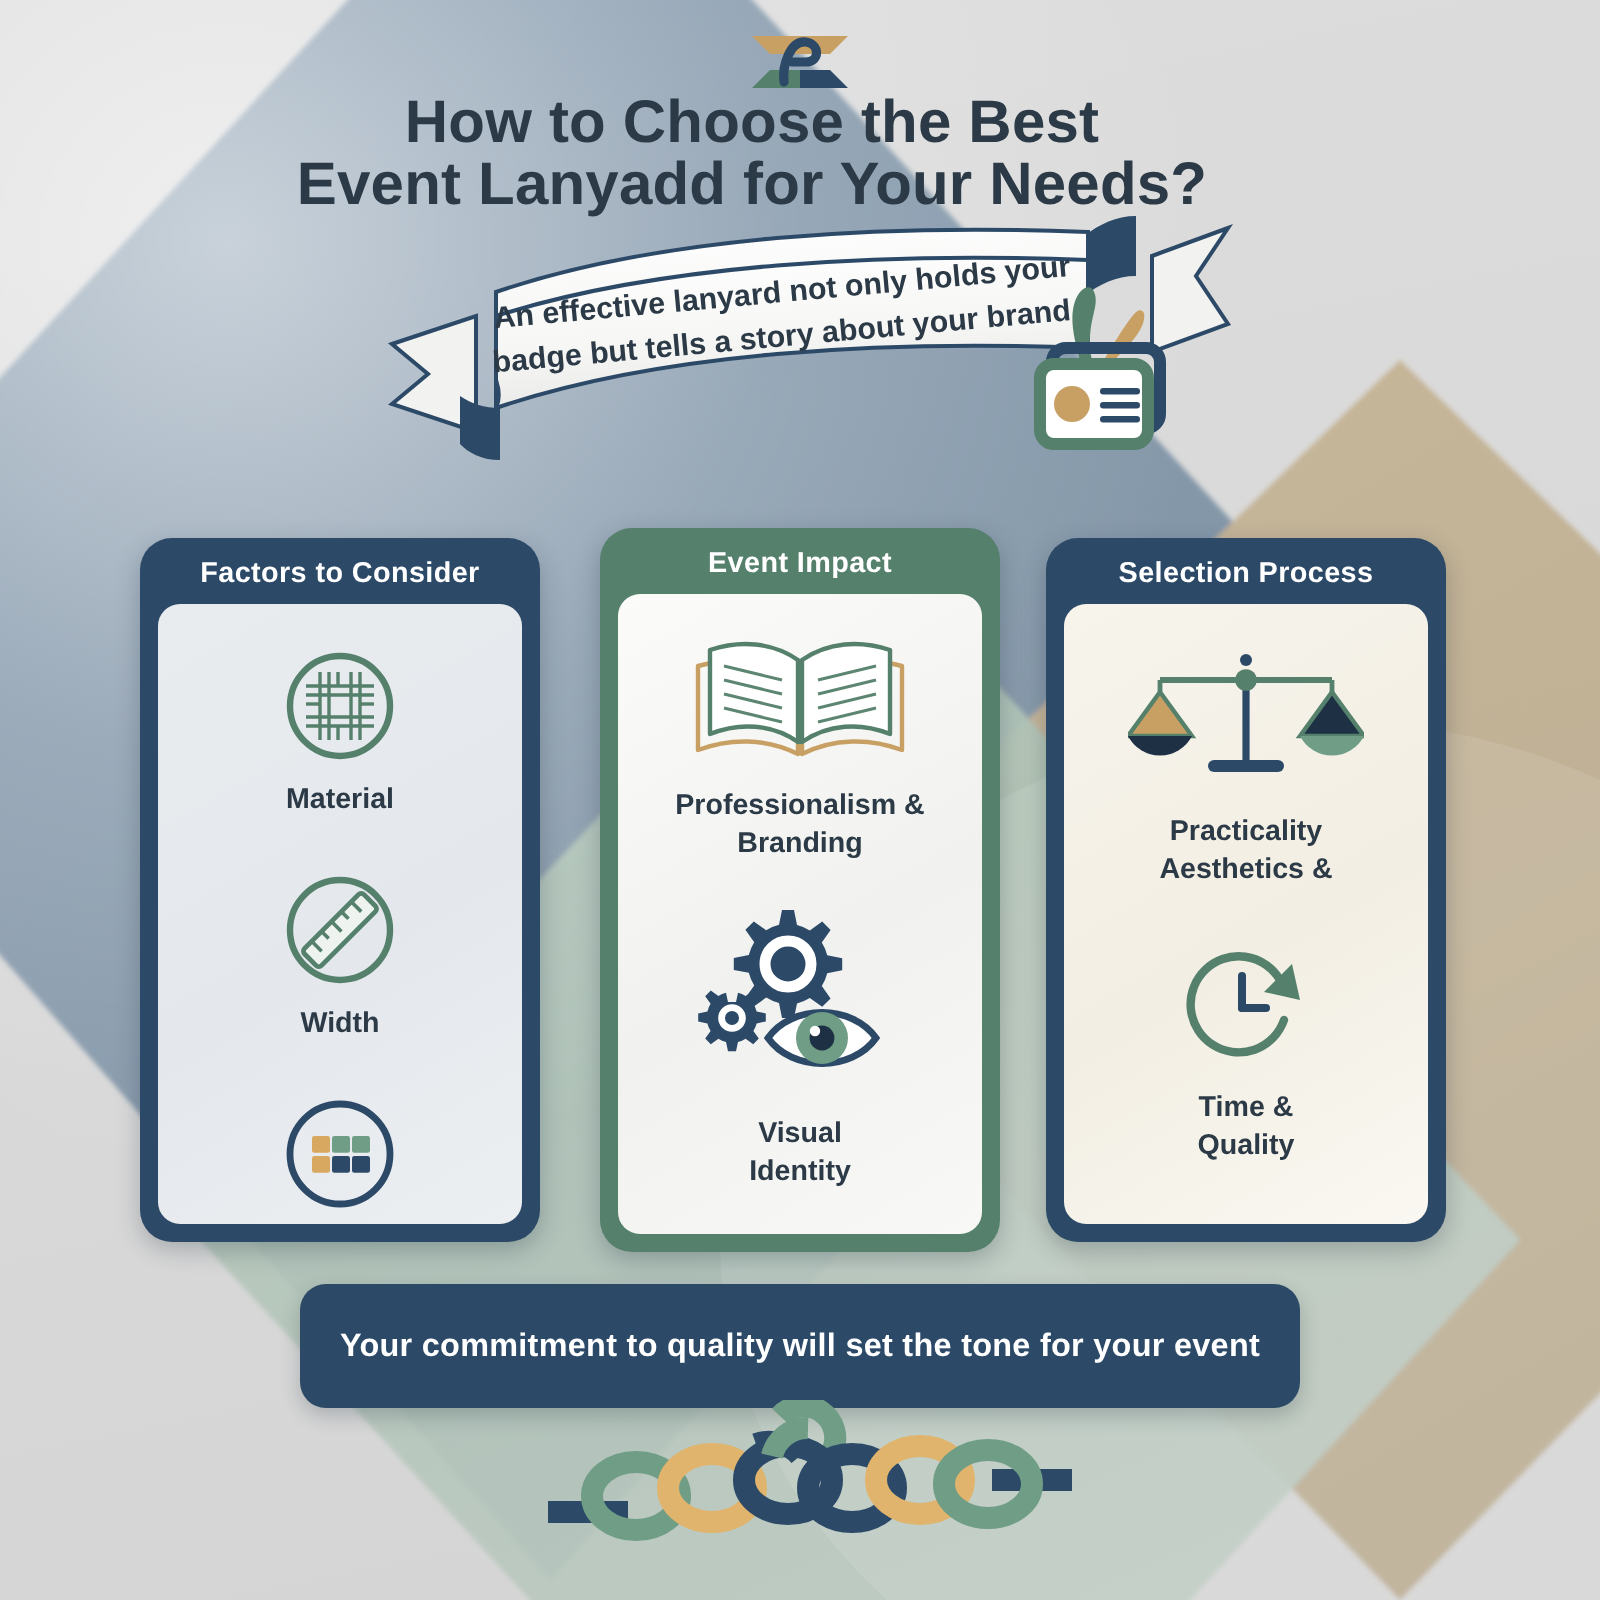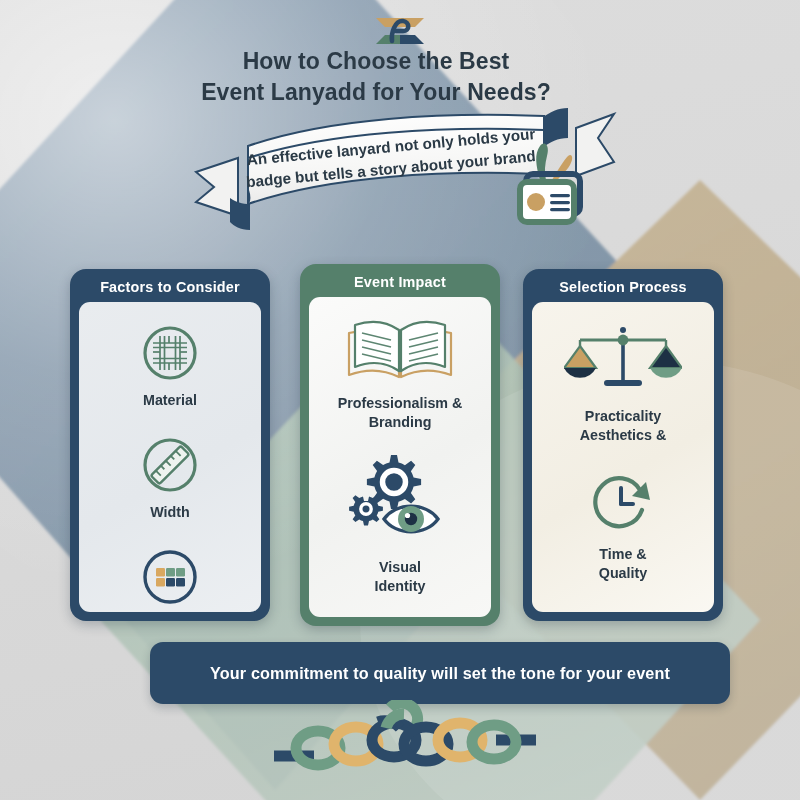--- a/index.html
+++ b/index.html
@@ -15,21 +15,21 @@
   .bg-base { position:absolute; inset:0; background:#dadada; }
   .bg-svg  { position:absolute; inset:0; }
 
   
   .logo { position:absolute; left:370px; top:14px; width:60px; height:34px; }
 
   
   .title {
     position:absolute; left:0; top:46px; width:752px;
     text-align:center; color:#2b3a46;
-    font-size:23px; font-weight:bold; line-height:31px;
+    font-size:30px; font-weight:bold; line-height:31px;
     letter-spacing:.1px;
   }
   .title .ln { display:block; }
 
   
   .ribbon-wrap { position:absolute; left:190px; top:98px; width:430px; height:150px; }
   .ribbon-text {
     position:absolute; left:52px; top:38px; width:300px;
     transform:rotate(-5.2deg);
     color:#2b3a46; font-size:15.2px; line-height:22px; font-weight:600;
@@ -66,21 +66,21 @@
   .item { position:absolute; left:0; width:100%; text-align:center; }
   .item .ico { display:block; margin:0 auto; }
   .item .lbl {
     display:block; margin-top:9px;
     color:#2b3a46; font-size:14.3px; font-weight:600; line-height:19px;
   }
   .item .lbl .ln { display:block; }
 
   
   .banner {
-    position:absolute; left:150px; top:642px; width:580px; height:62px;
+    position:absolute; left:150px; top:642px; width:500px; height:62px;
     background:#2c4a68; border-radius:13px;
     box-shadow:0 4px 10px rgba(20,35,50,.22);
     display:flex; align-items:center; justify-content:center;
   }
   .banner span {
     color:#ffffff; font-size:16.2px; font-weight:bold; letter-spacing:.15px;
   }
 
   
   .chain { position:absolute; left:270px; top:700px; width:270px; height:80px; }

